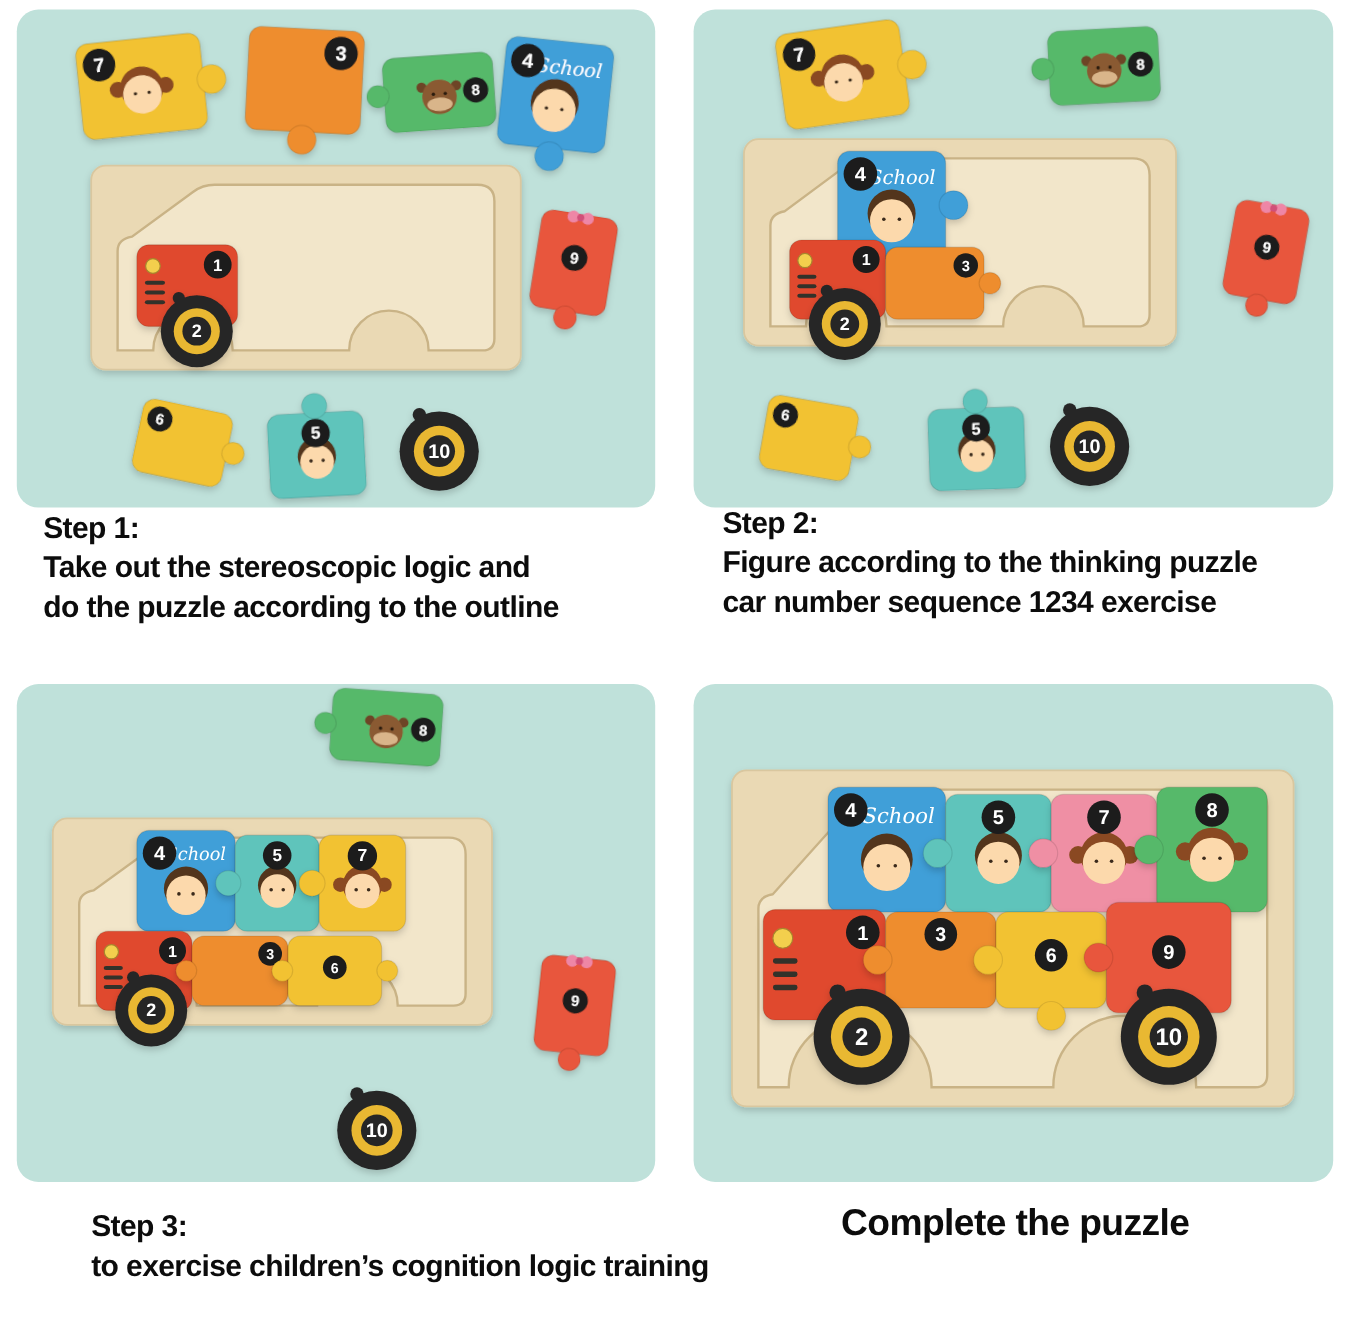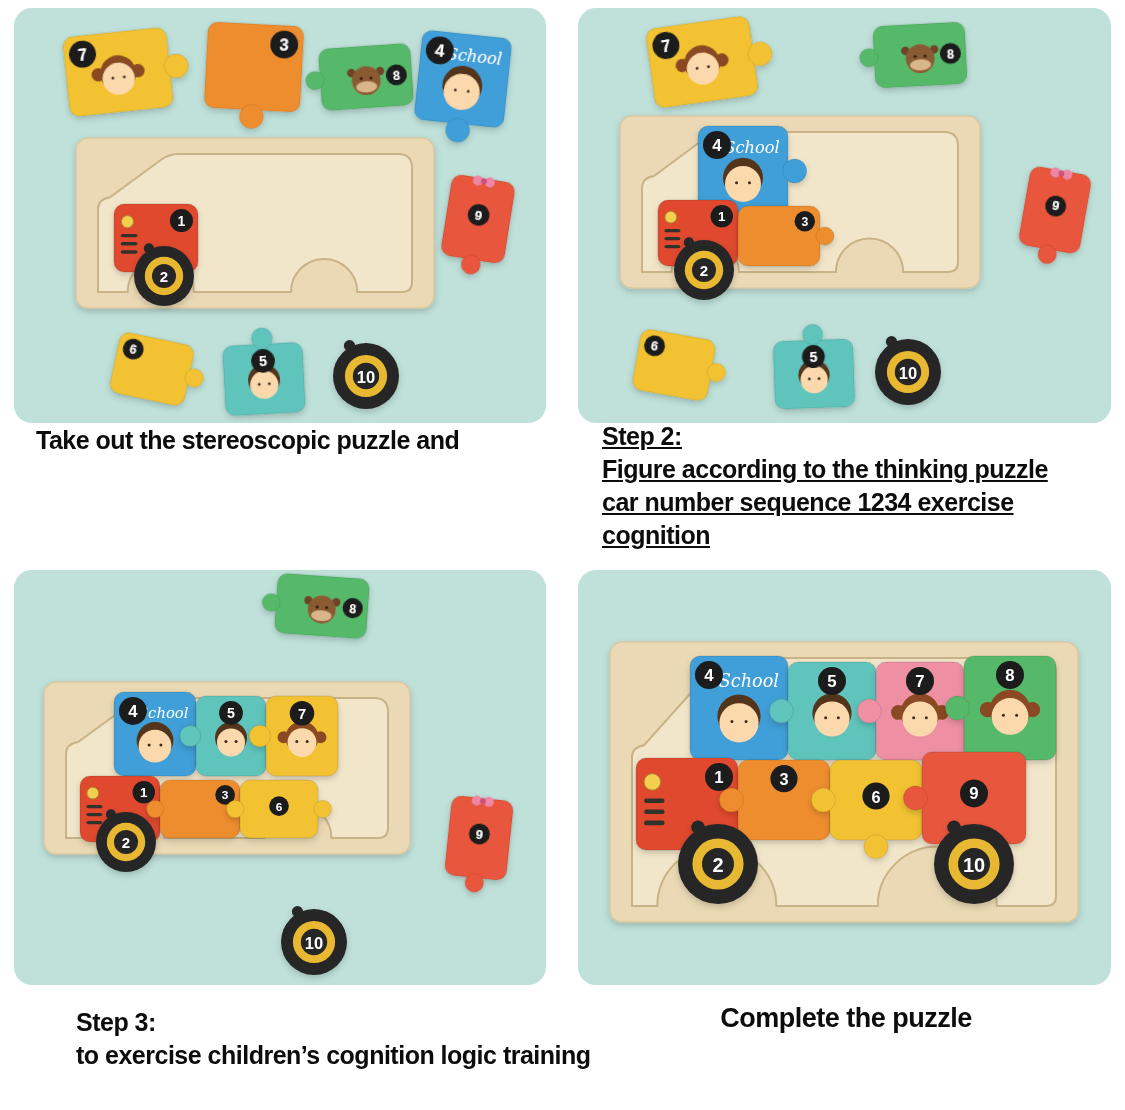--- a/index.html
+++ b/index.html
@@ -11,23 +11,23 @@
   .p1{left:14px;top:8px;width:532px;height:415px;}
   .p2{left:578px;top:8px;width:533px;height:415px;}
   .p3{left:14px;top:570px;width:532px;height:415px;}
   .p4{left:578px;top:570px;width:533px;height:415px;}
   svg.scene{display:block;width:100%;height:100%;}
   .caption{
     position:absolute;color:#0c0c0c;font-weight:700;
     font-size:25px;line-height:33px;letter-spacing:-0.5px;
   }
   .c1{left:36px;top:424px;}
-  .c2{left:602px;top:420px;text-decoration:underline;}
+  .c2{left:602px;top:420px;}
   .c3{left:36px;top:1006px;margin-left:40px;}
-  .c4{left:600px;top:1002px;width:492px;text-align:center;font-size:27px;}
+  .c4{left:600px;top:1002px;width:492px;text-align:center;font-size:31px;}
 </style>
 </head>
 <body>
 
 <main>
 
   <section class="panel p1" style="background: rgb(191, 225, 218);">
     <svg class="scene" viewBox="0 0 532 415">
         <defs>
           <filter id="ds-step1" x="-40%" y="-40%" width="180%" height="180%">
@@ -430,28 +430,29 @@
           <circle cx="376" cy="257.2" r="6.800000000000001" fill="#262626"></circle>
           <circle cx="396" cy="294" r="40" fill="#262626"></circle>
           <circle cx="396" cy="294" r="25.6" fill="#e9b831"></circle>
           <circle cx="396" cy="294" r="16" fill="#262626"></circle>
           <text x="396" y="294.5" fill="#ffffff" font-size="20" font-weight="bold" font-family="&quot;Liberation Sans&quot;, sans-serif" text-anchor="middle" dominant-baseline="central">10</text>
         </g>
       </svg>
   </section>
 
   <div class="caption c1">
-    <div>Take out the stereoscopic puzzle and</div>
+    <div>Step 1:</div>
+    <div>Take out the stereoscopic logic and</div>
+    <div>do the puzzle according to the outline</div>
   </div>
 
   <div class="caption c2">
     <div>Step 2:</div>
     <div>Figure according to the thinking puzzle</div>
     <div>car number sequence 1234 exercise</div>
-    <div>cognition</div>
   </div>
 
   <div class="caption c3">
     <div>Step 3:</div>
     <div>to exercise children’s cognition logic training</div>
   </div>
 
   <div class="caption c4">
     <div>Complete the puzzle</div>
   </div>

